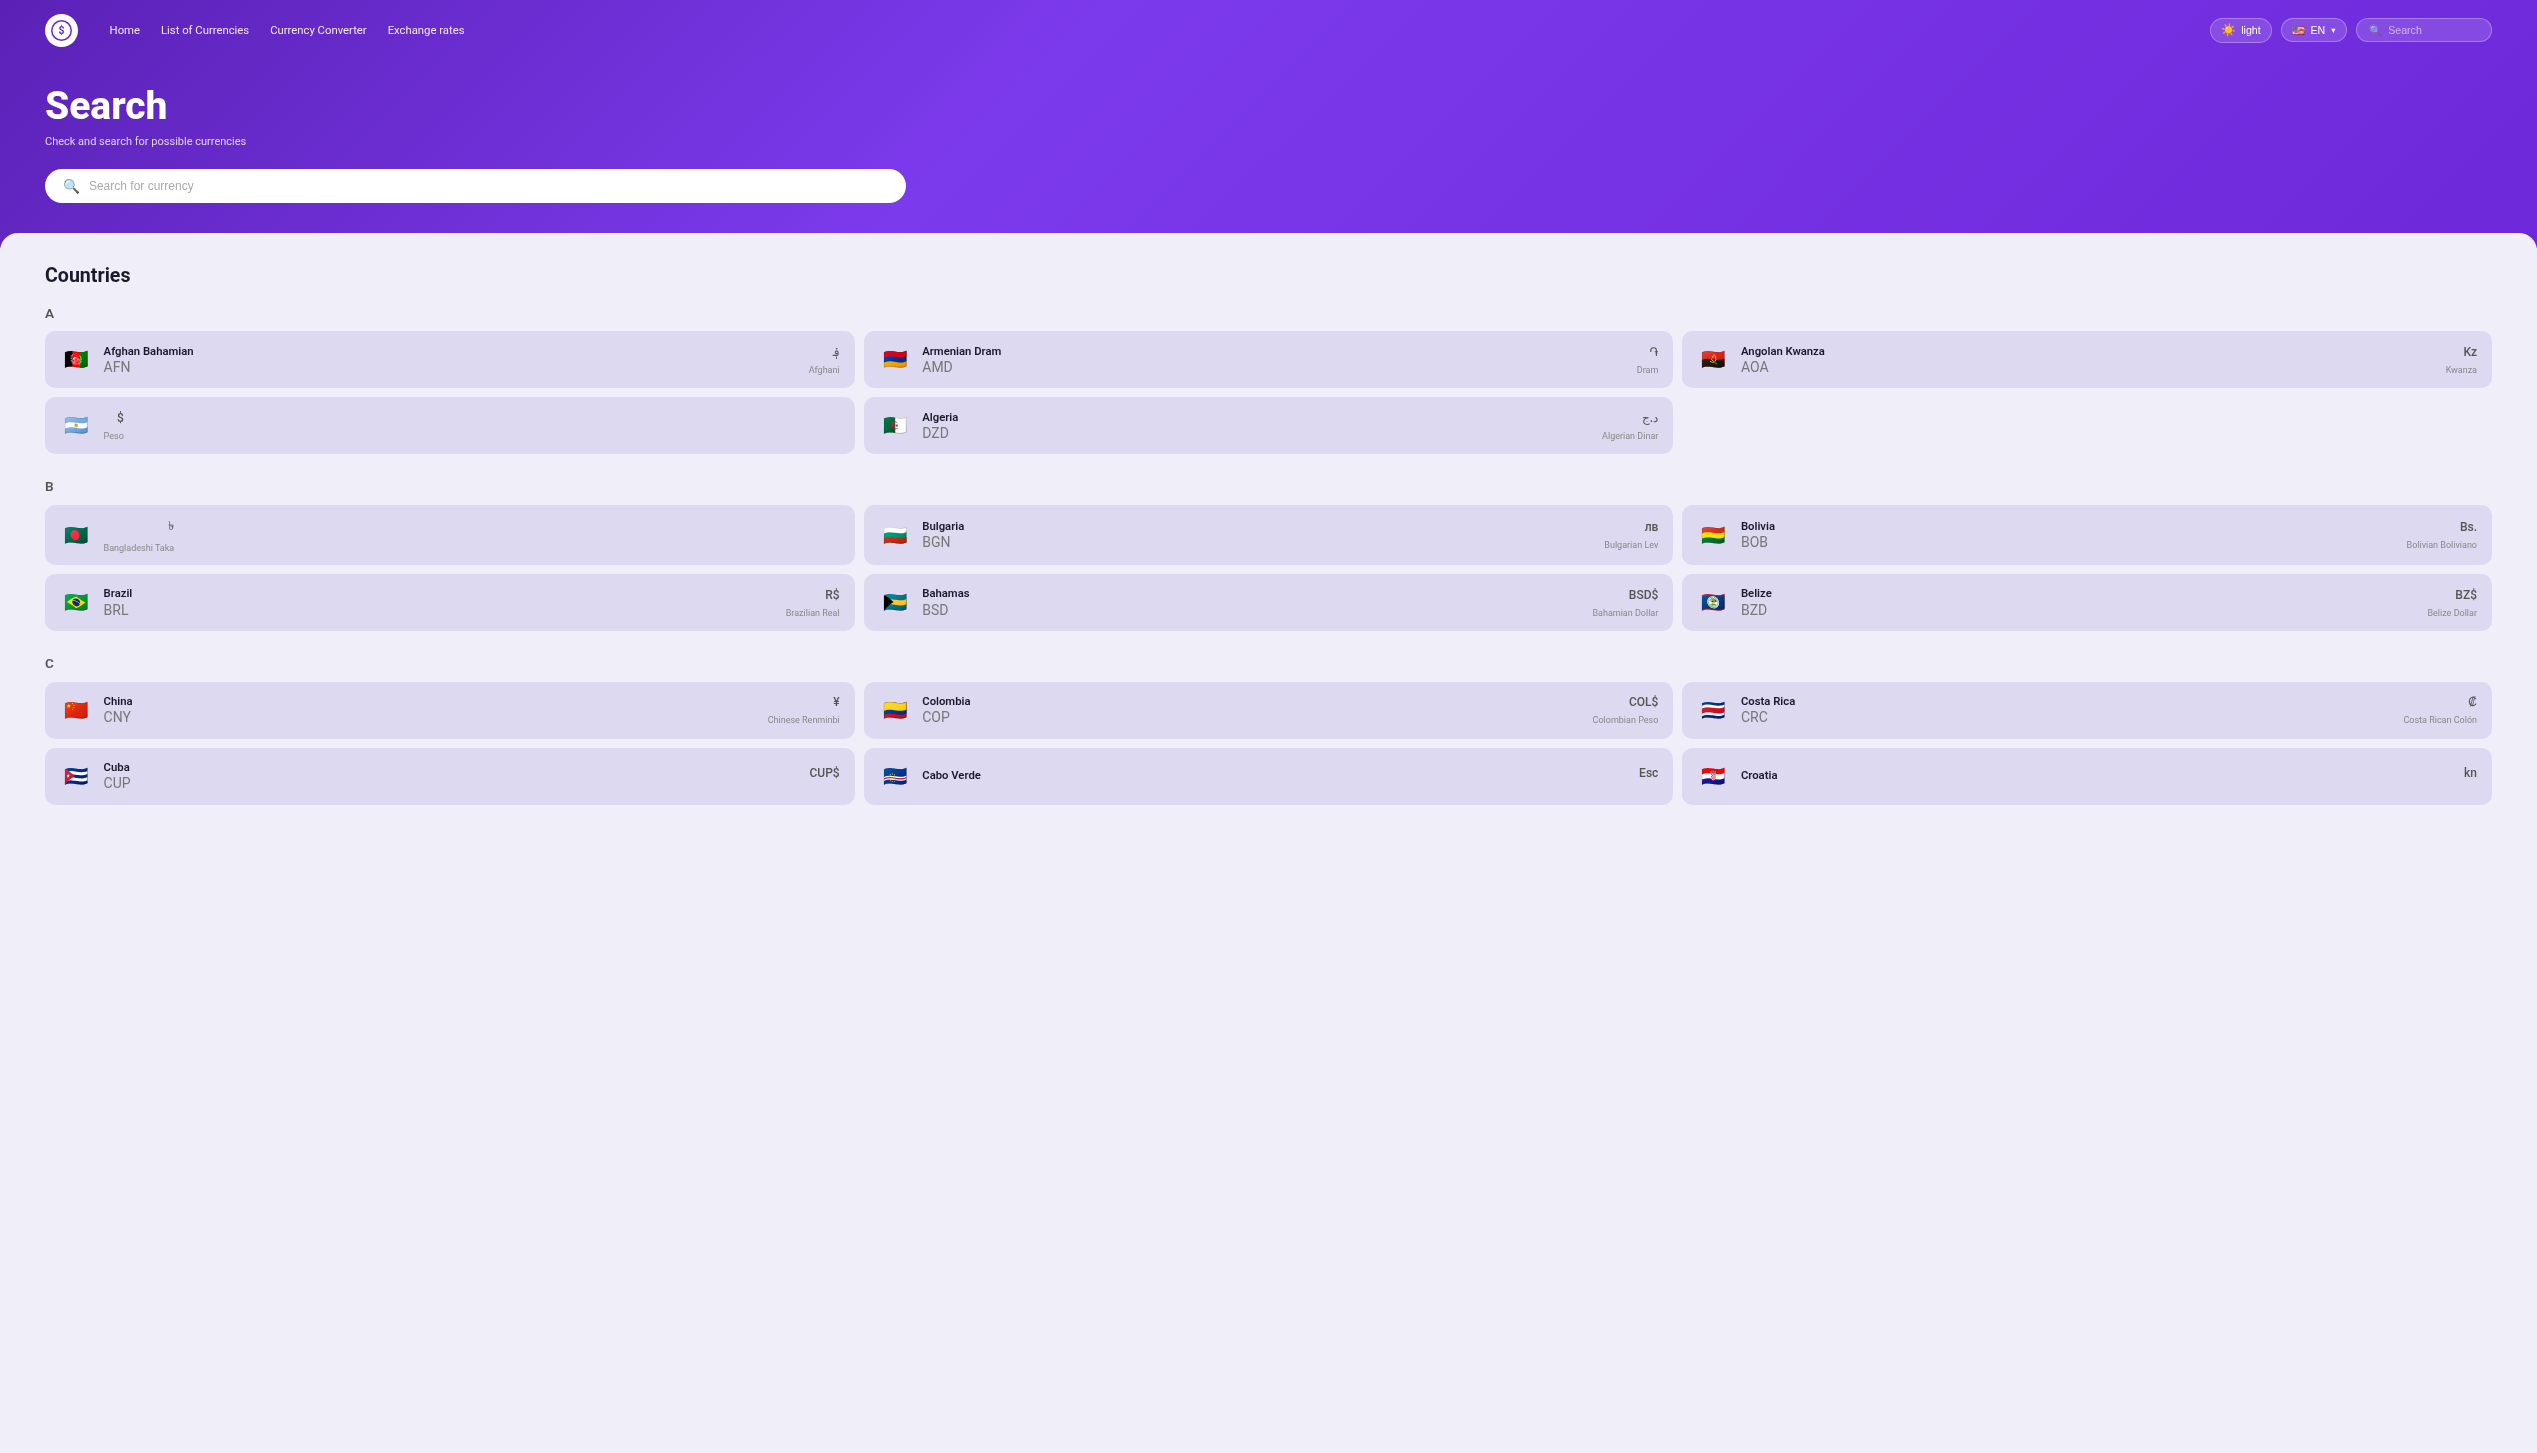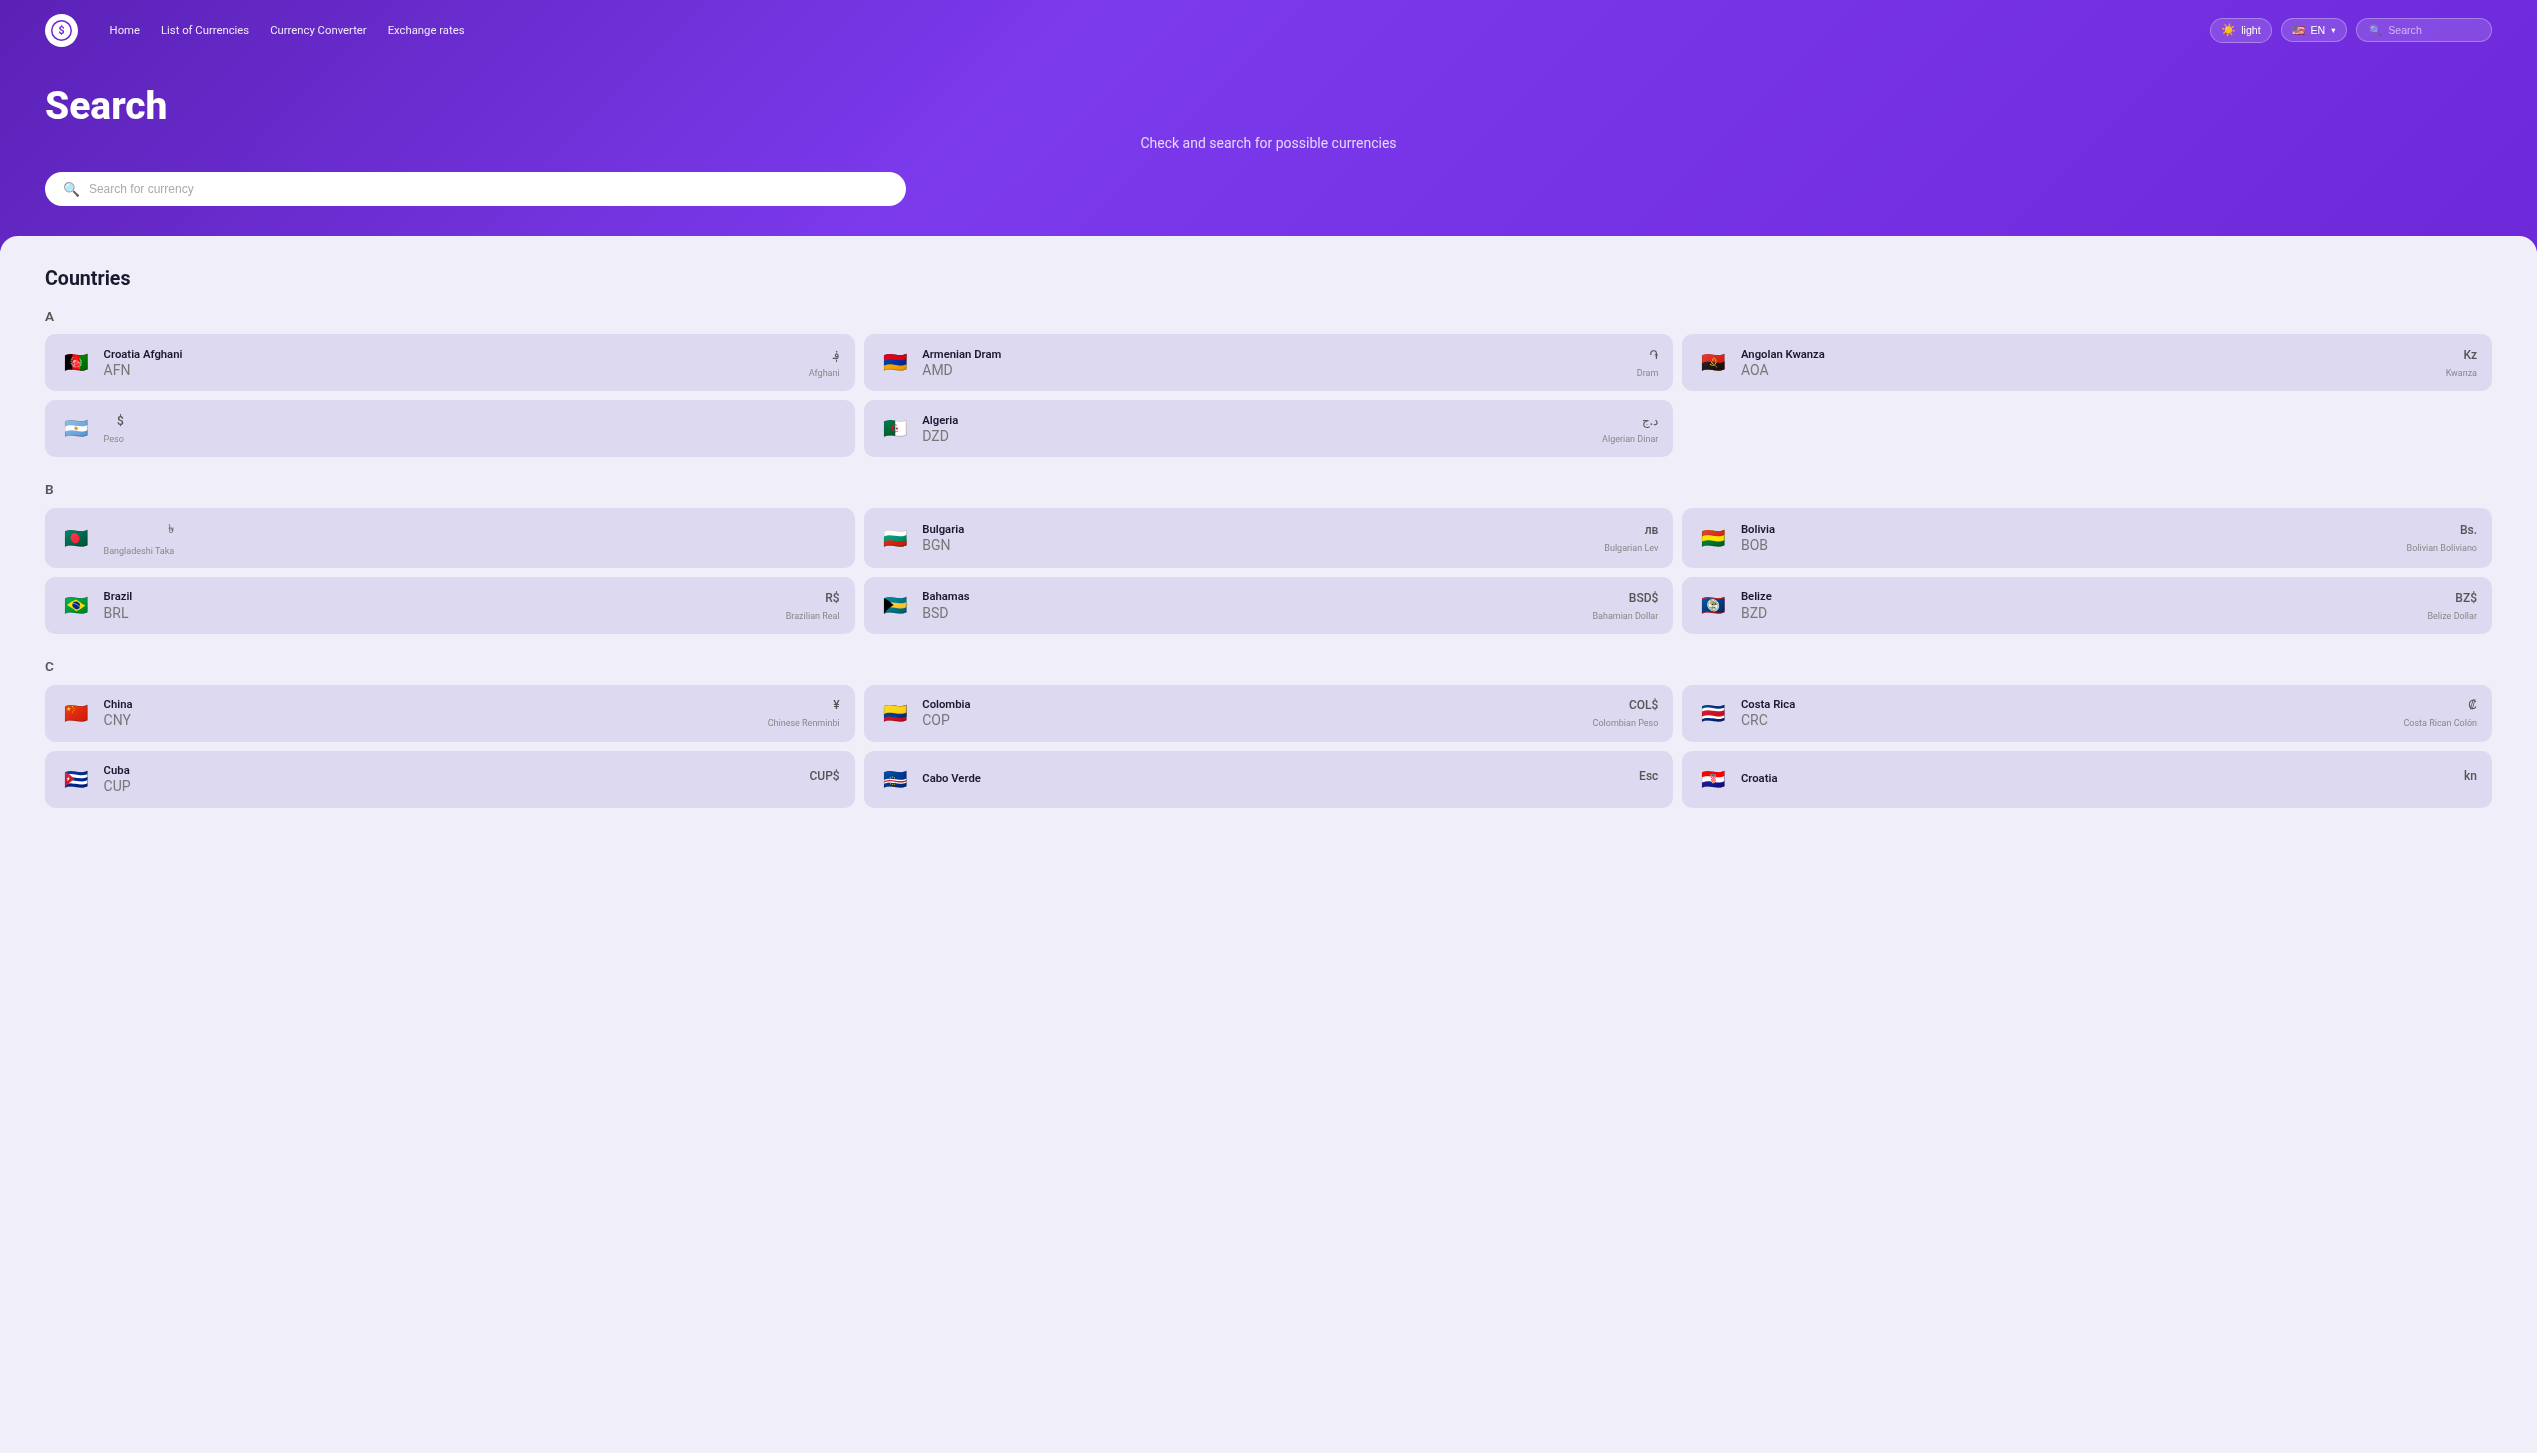--- a/index.html
+++ b/index.html
@@ -100,23 +100,22 @@
       padding-top: 22.7px;
     }
     .page-title {
       font-size: 39px;
       font-weight: 800;
       color: white;
       margin-bottom: 6px;
     }
     .page-subtitle {
       color: rgba(255,255,255,0.8);
-      font-size: 14px;
+      font-size: 11px;
       margin-bottom: 21px;
-      text-align: center;
     }
     .main-search {
       display: flex;
       align-items: center;
       background: white;
       border-radius: 22.7px;
       padding: 9px 18px;
       gap: 9px;
       max-width: 861px;
     }
@@ -256,21 +255,21 @@
 <div class="content">
   <h2 class="section-title">Countries</h2>
 
   <div id="currency-groups">
       <div class="letter-group">
         <div class="letter-label">A</div>
         <div class="currency-grid">
           <div class="currency-card">
       <div class="flag-icon">🇦🇫</div>
       <div class="currency-info">
-        <div class="currency-name">Croatia Afghani</div>
+        <div class="currency-name">Afghan Bahamian</div>
         <div class="currency-code">AFN</div>
       </div>
       <div class="currency-symbol-area">
         <div class="currency-symbol">؋</div>
         <div class="currency-full-name">Afghani</div>
       </div>
     </div>
           <div class="currency-card">
       <div class="flag-icon">🇦🇲</div>
       <div class="currency-info">

